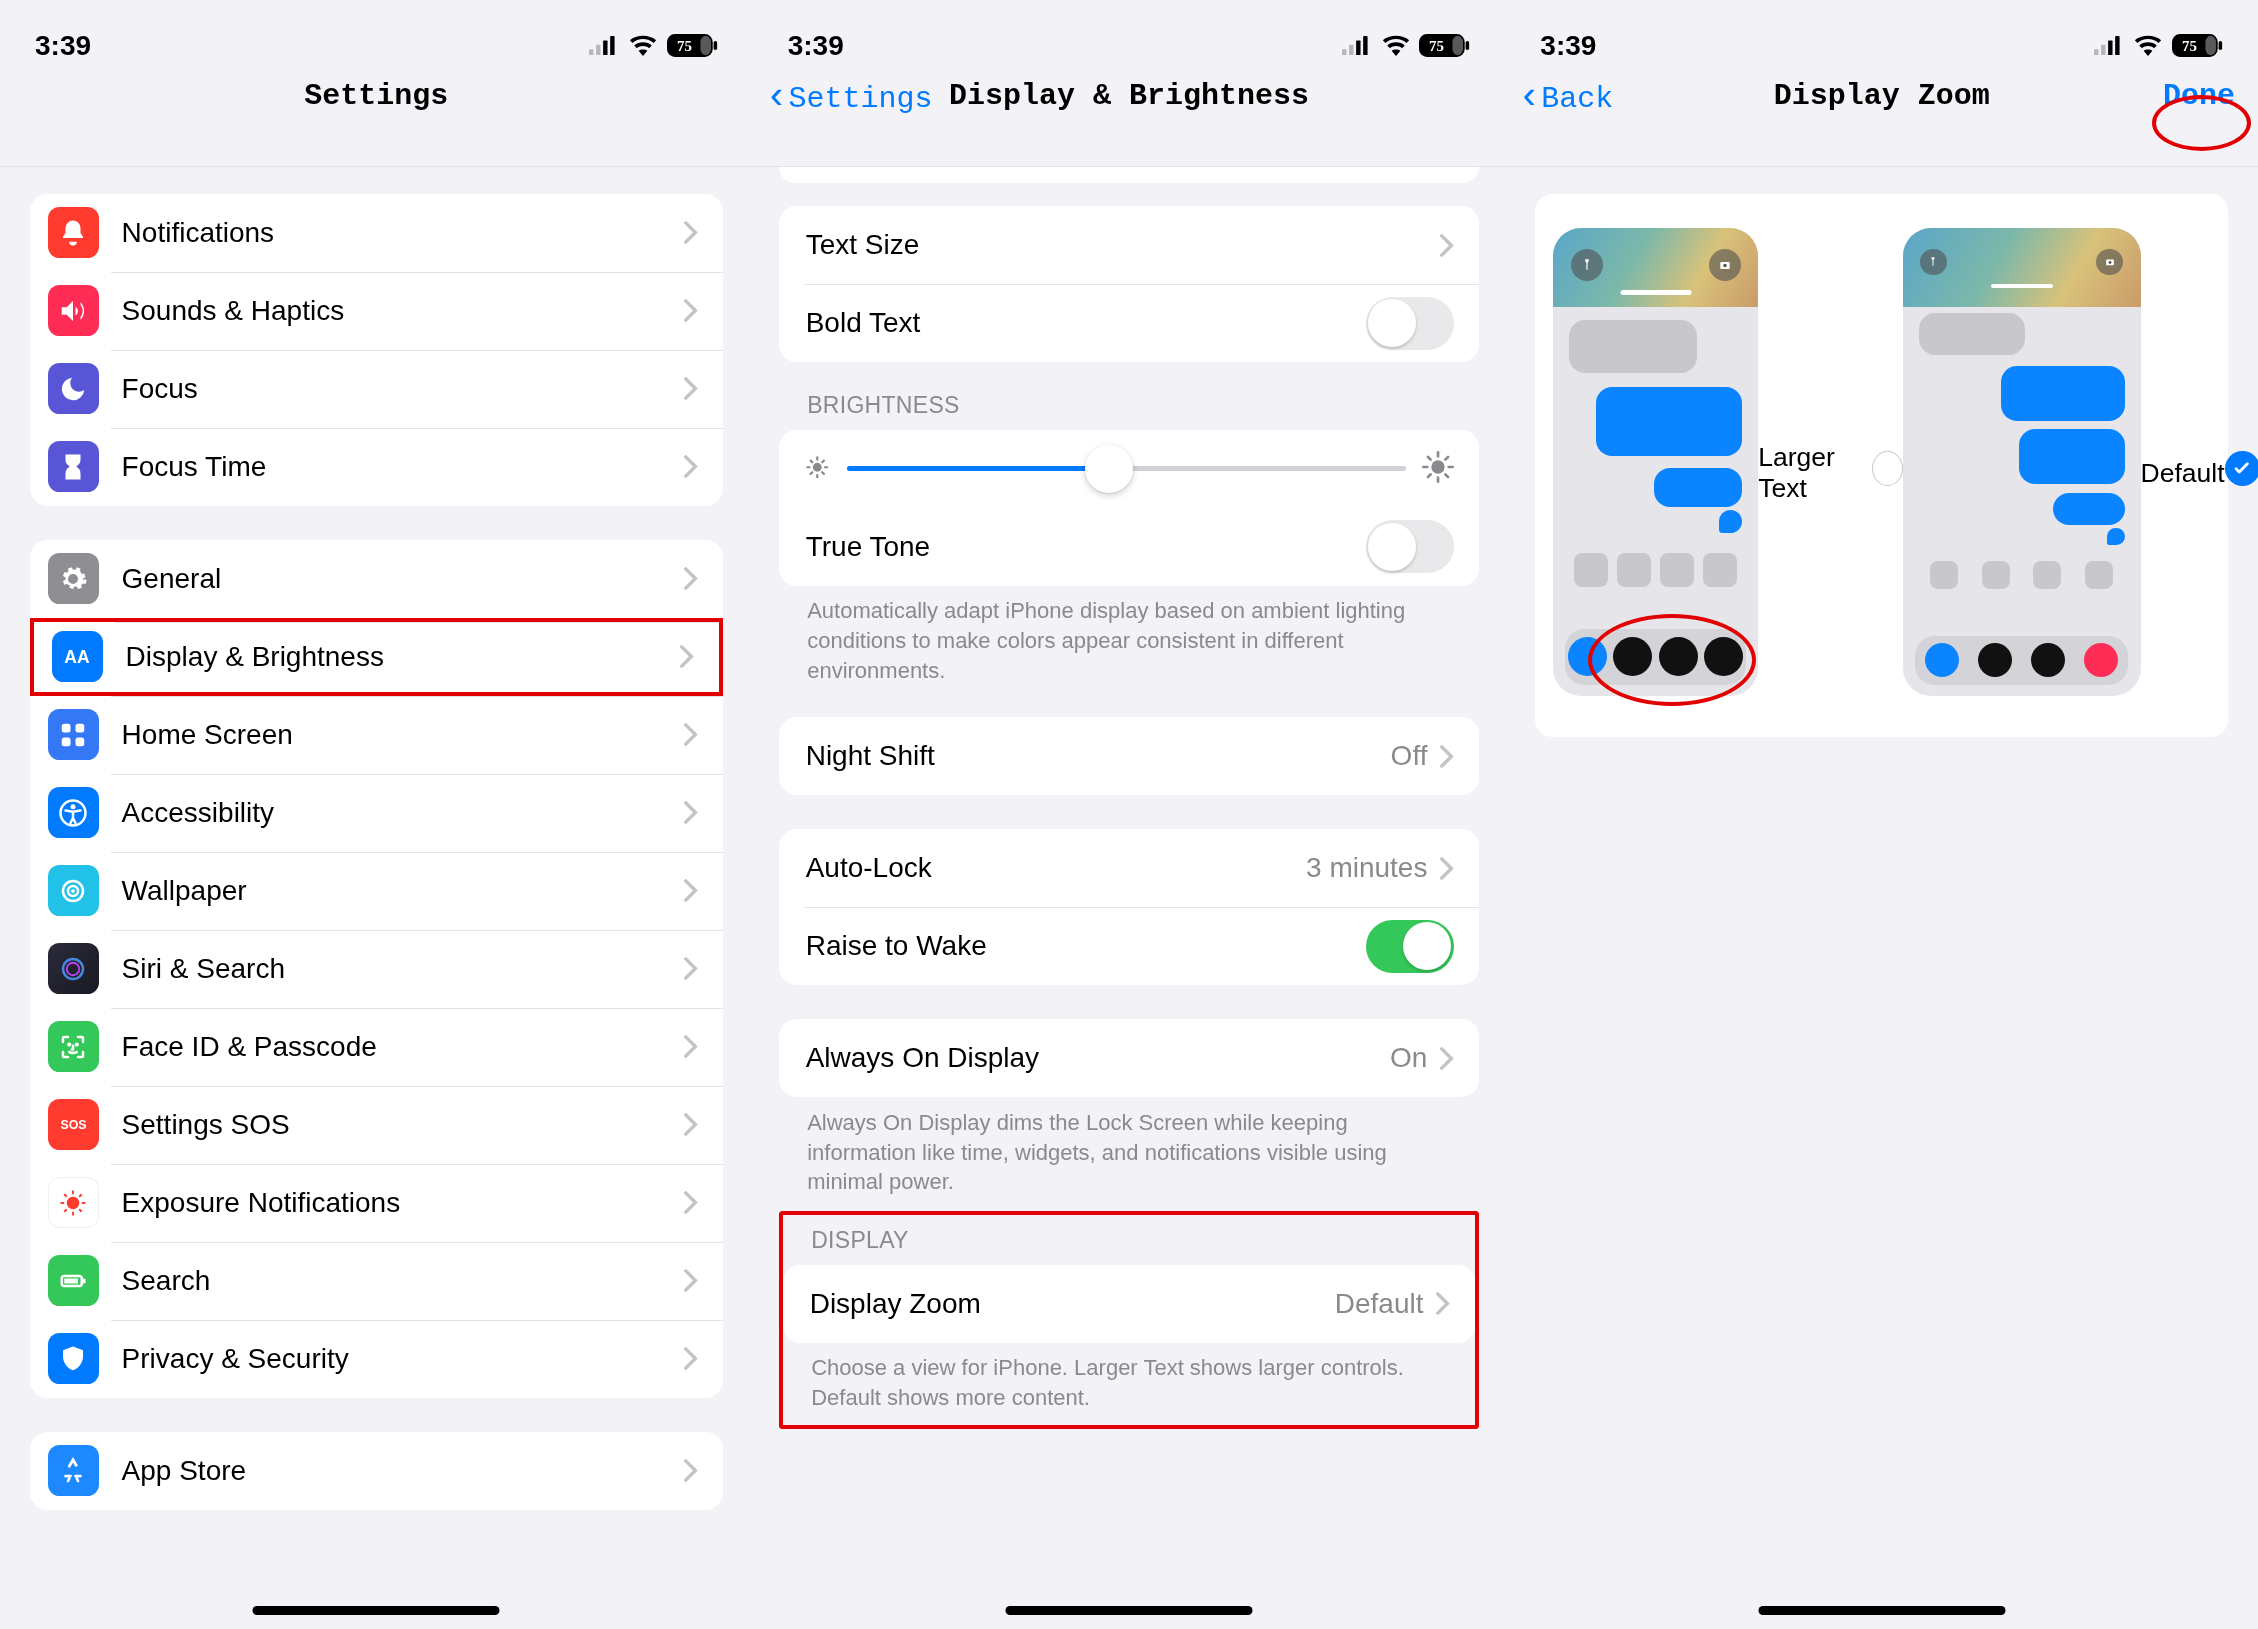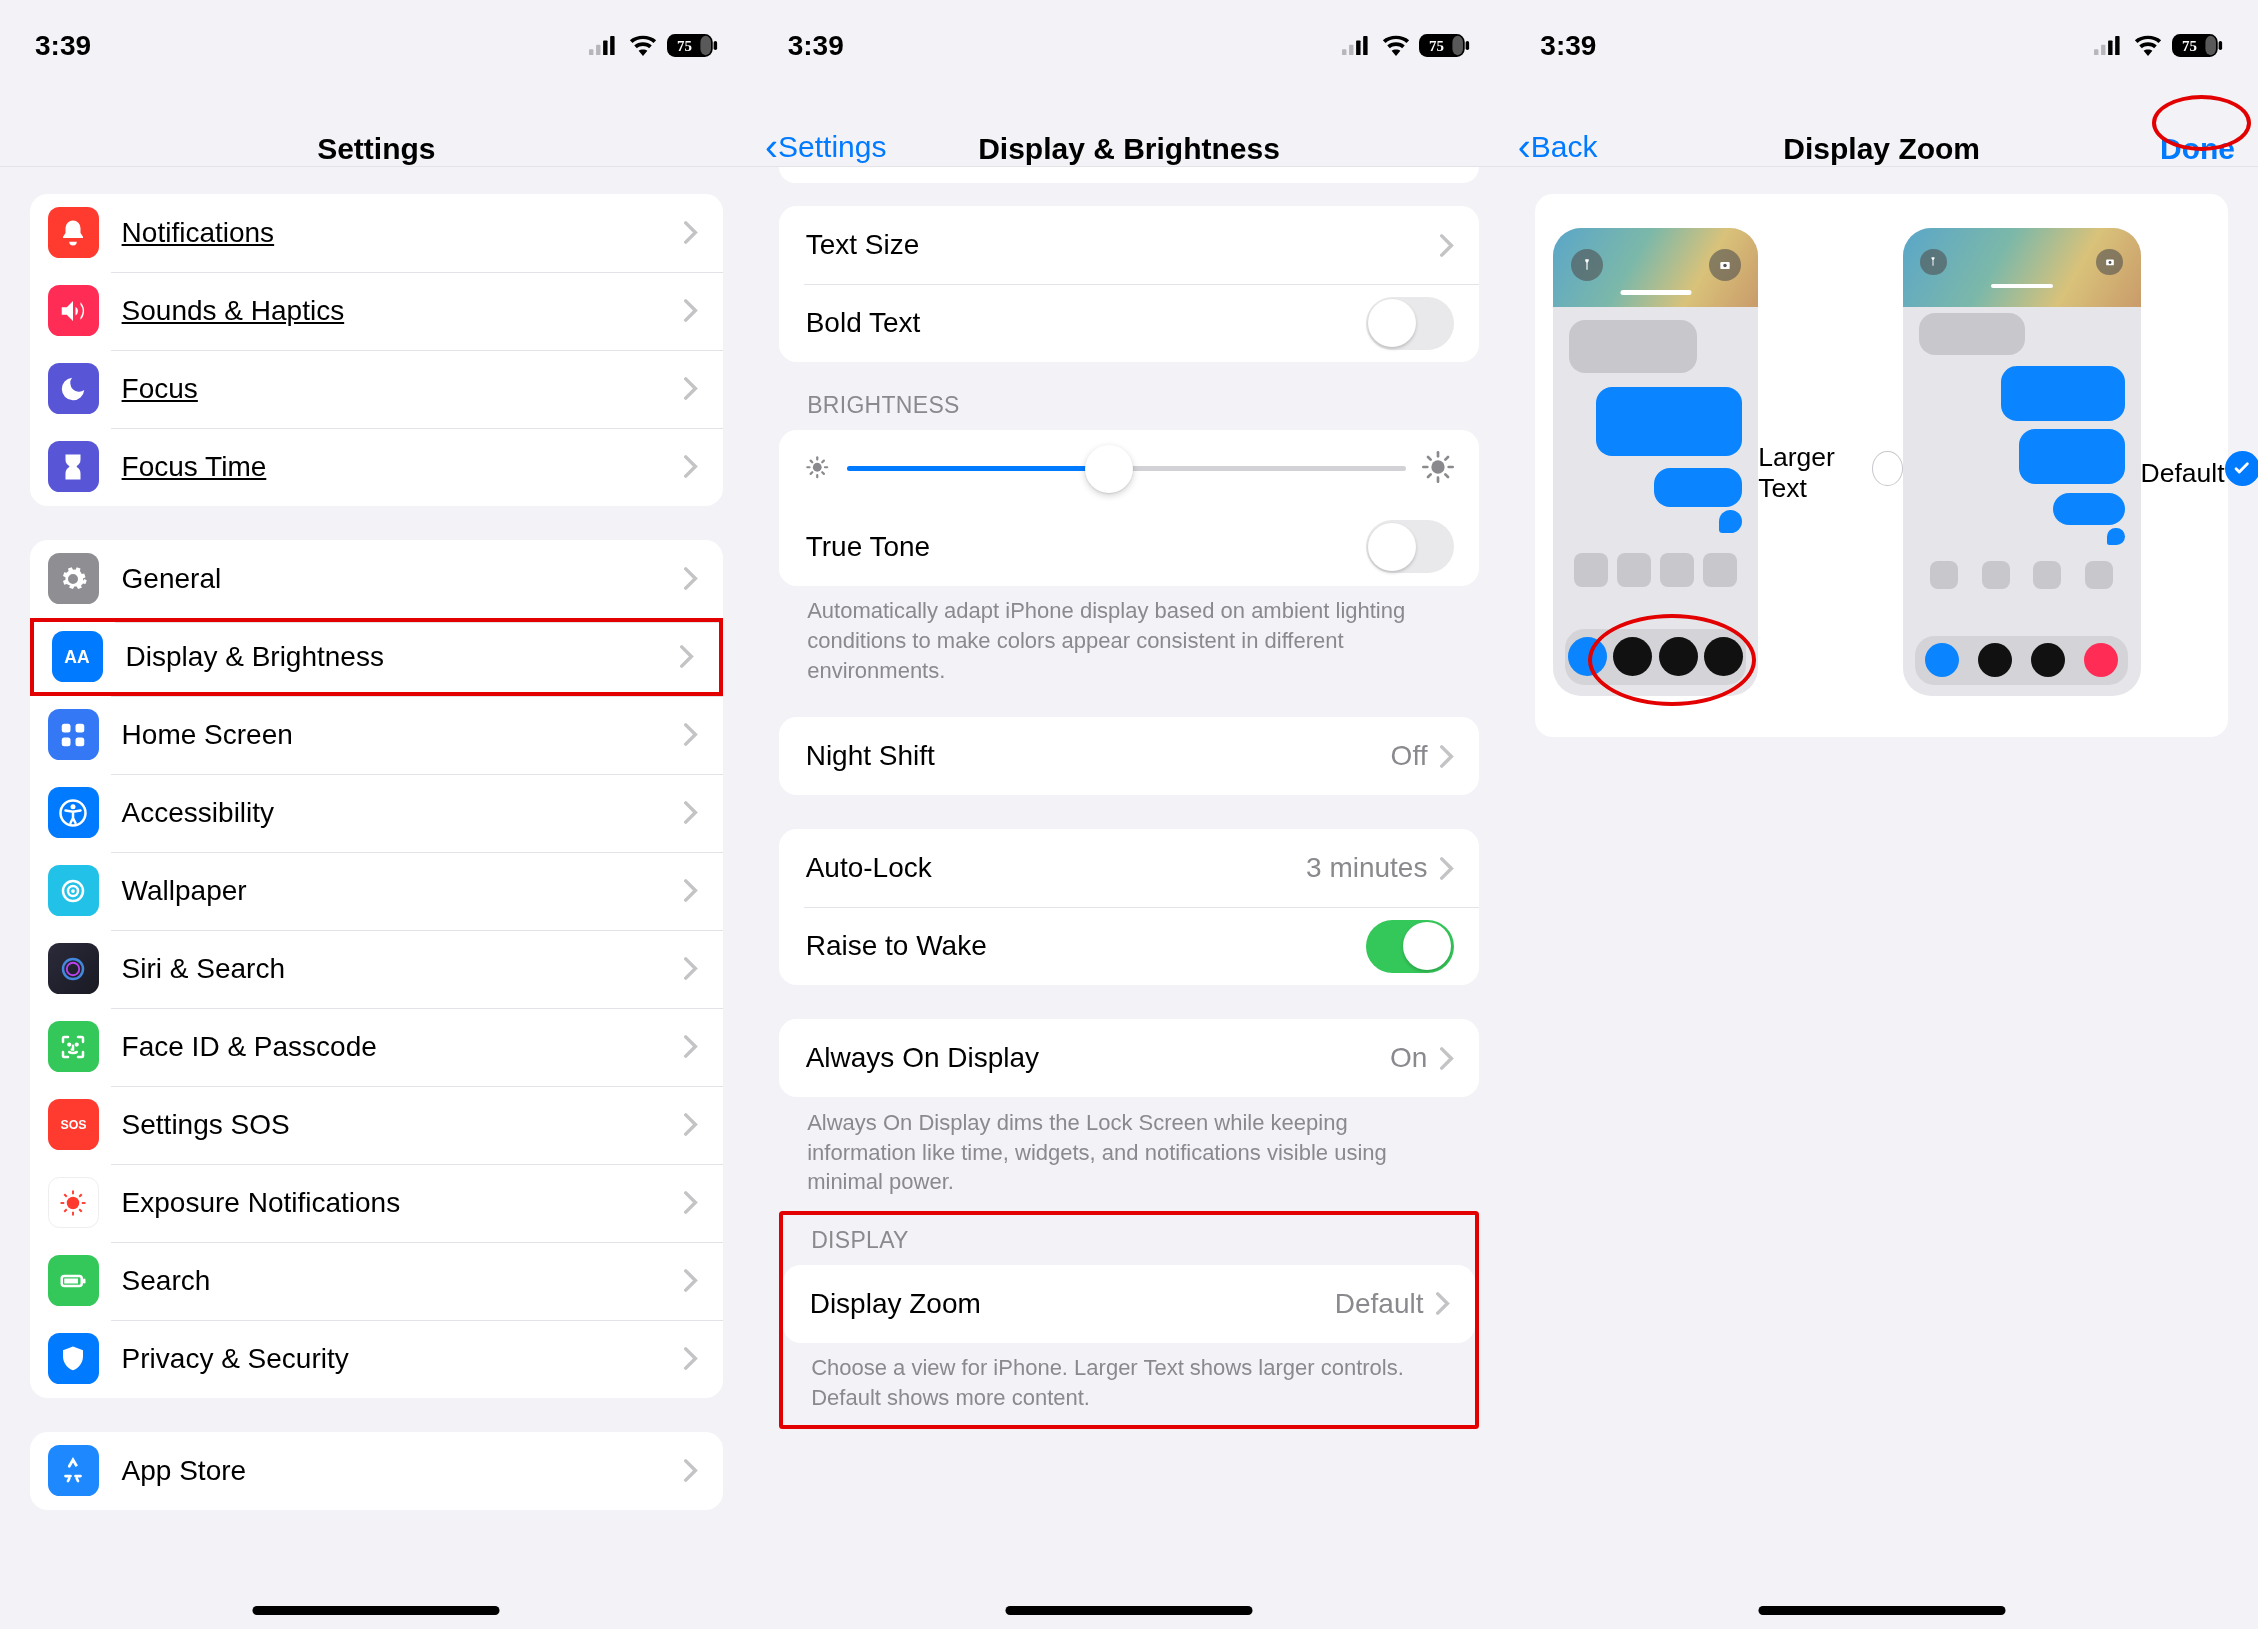--- a/index.html
+++ b/index.html
@@ -29,23 +29,24 @@
   font-size: 28px;
   font-weight: 600;
 }
 .status-right { display: flex; align-items: center; gap: 8.8px; }
 .cell-icon, .wifi-icon, .batt-icon { display: inline-flex; }
 
 .nav-bar {
   height: 88px;
   position: relative;
   display: flex;
-  align-items: flex-end;
+  align-items: flex-start;
   justify-content: center;
   border-bottom: 0.9px solid rgba(0,0,0,0.06);
+  font-family: Liberation Mono, monospace;
 }
 .nav-title {
   font-size: 30px;
   font-weight: 600;
   color: #000;
 }
 .nav-left {
   position: absolute;
   left: 12.4px;
   display: flex;
@@ -65,21 +66,21 @@
 .content {
   flex: 1;
   overflow-y: hidden;
   padding: 0 30px;
 }
 .group {
   background: #fff;
   border-radius: 17.6px;
   margin-top: 34px;
 }
-.group.first { margin-top: 26.5px; text-decoration: underline; }
+.group.first { margin-top: 26.5px; }
 .group-header {
   font-size: 23px;
   color: #8a8a8e;
   text-transform: uppercase;
   padding: 30px 28px 10.6px 28px;
   letter-spacing: 0.3px;
 }
 .group-footer {
   font-size: 22px;
   color: #8a8a8e;

